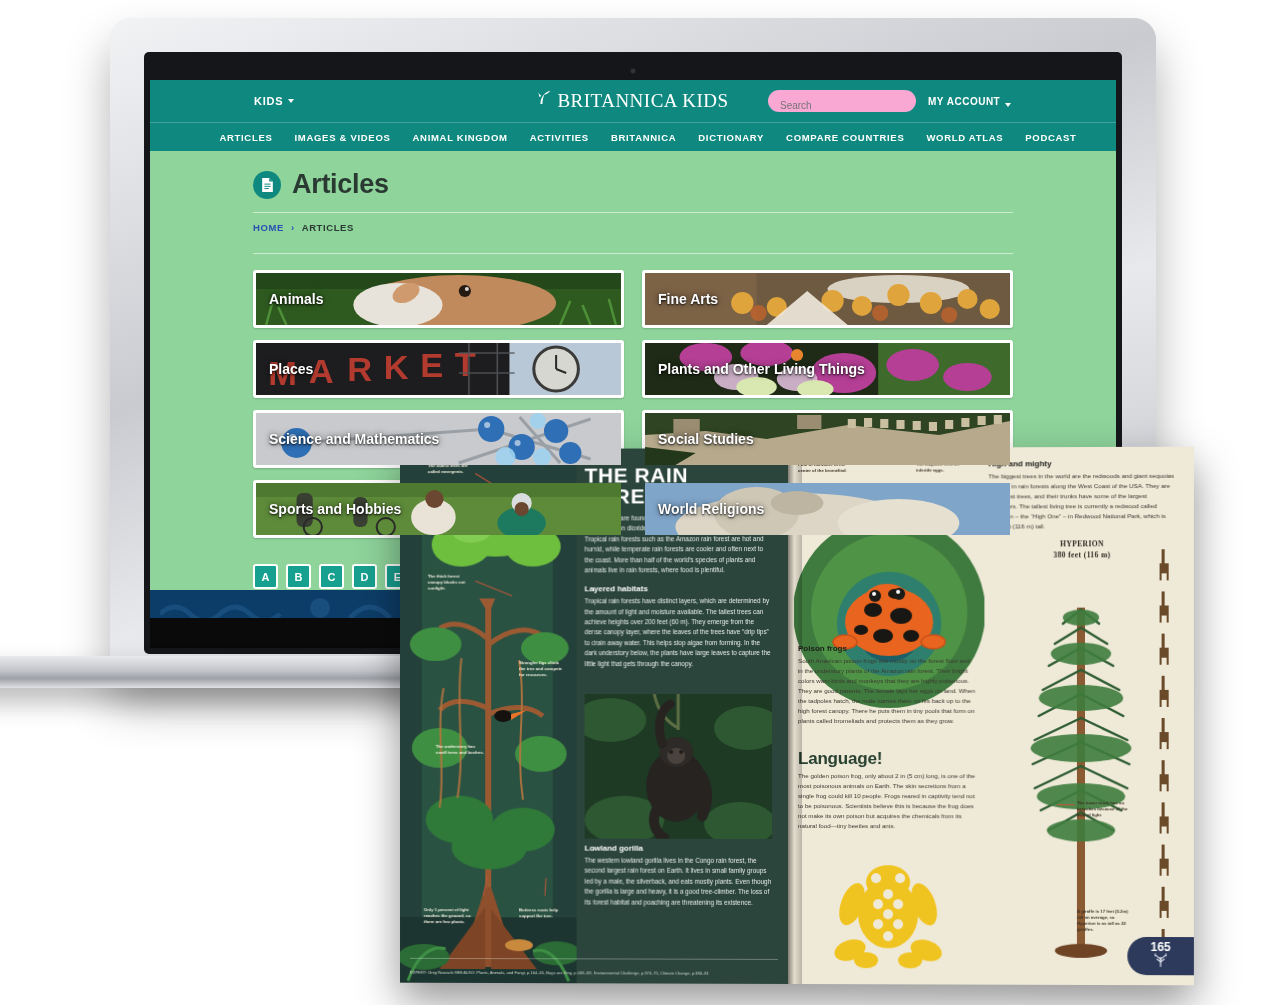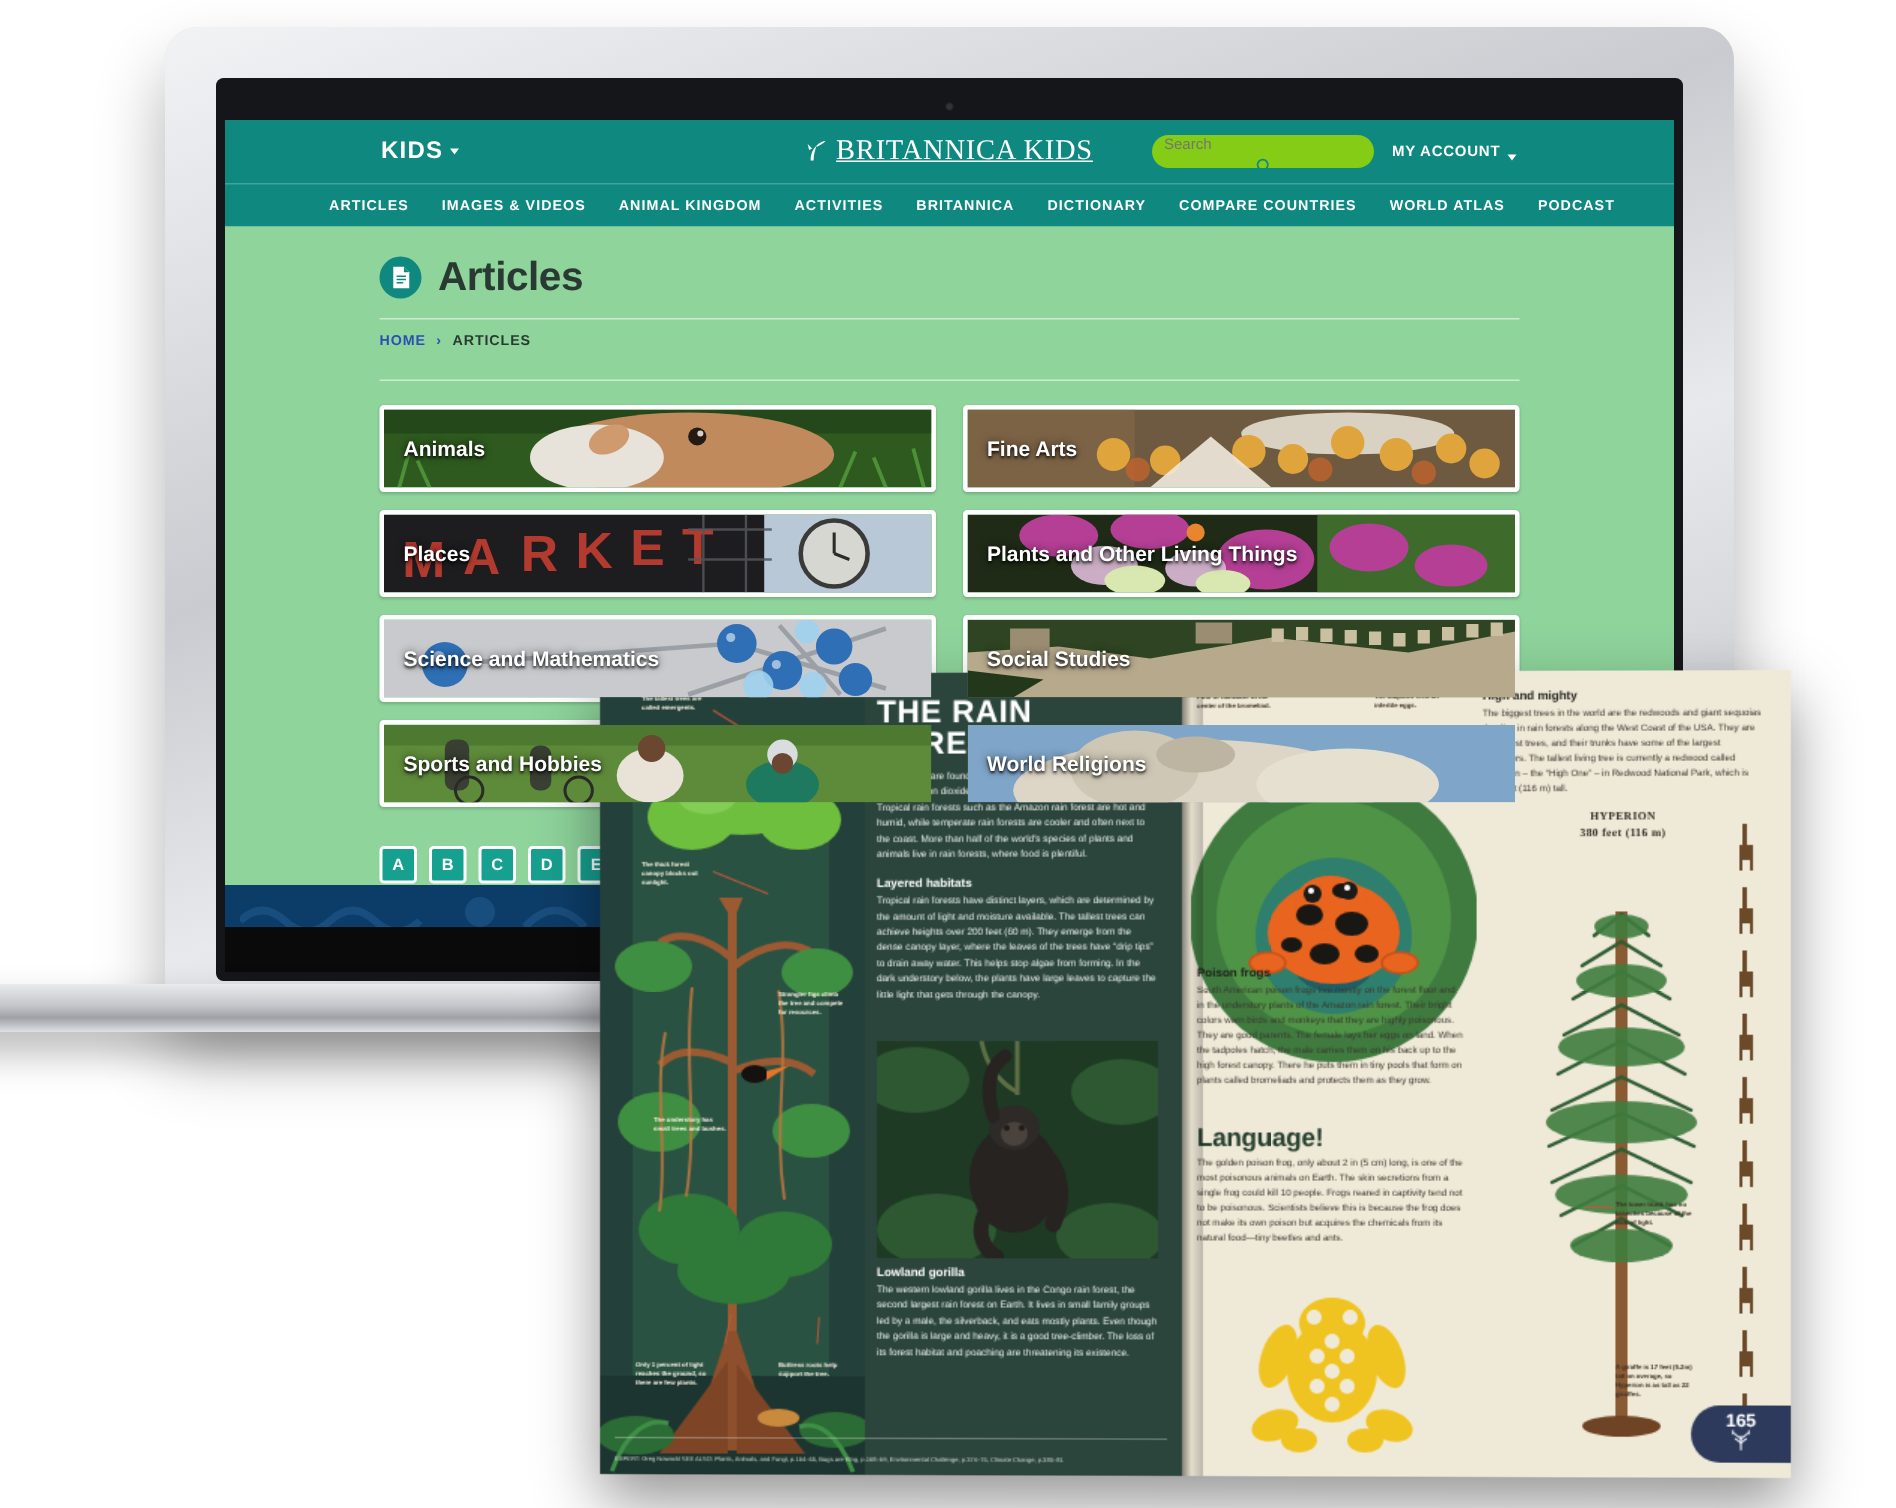--- a/index.html
+++ b/index.html
@@ -19,27 +19,27 @@
     background:#34363c;box-shadow:inset 0 0 2px #000;z-index:5;}
   .screen{position:absolute;left:6px;top:28px;right:6px;bottom:6px;background:#8ed49b;overflow:hidden;}
   .laptop-base{position:absolute;left:-100px;top:656px;width:1246px;height:32px;
     background:linear-gradient(180deg,#e9eaed 0%,#c4c6cb 45%,#9ea1a7 70%,#dfe0e4 100%);
     border-radius:4px 4px 14px 14px;box-shadow:0 14px 26px rgba(0,0,0,.28);}
   .laptop-notch{position:absolute;left:50%;top:0;margin-left:-66px;width:132px;height:9px;
     background:#b9bcc2;border-radius:0 0 9px 9px;}
 
   
   .site-top{height:42px;background:#0f897f;position:relative;display:flex;align-items:center;}
-  .kids-menu{position:absolute;left:104px;color:#fff;font-size:16px;font-weight:bold;letter-spacing:.8px;
+  .kids-menu{position:absolute;left:104px;color:#fff;font-size:11px;font-weight:bold;letter-spacing:.8px;
     display:flex;align-items:center;gap:5px;}
-  .brand{position:absolute;left:50%;transform:translateX(-50%);color:#fff;display:flex;align-items:center;gap:6px;text-decoration:underline;}
+  .brand{position:absolute;left:50%;transform:translateX(-50%);color:#fff;display:flex;align-items:flex-start;gap:6px;}
   .brand-mark{font-size:13px;line-height:1;letter-spacing:-1px;}
   .brand-text{font-family:"Liberation Serif",serif;font-size:19px;letter-spacing:.5px;white-space:nowrap;}
-  .searchbox{position:absolute;left:618px;width:148px;height:22px;background:#84cc16;border-radius:11px;
-    display:flex;align-items:center;padding:0 10px;box-sizing:border-box;flex-direction:column;}
+  .searchbox{position:absolute;left:618px;width:148px;height:22px;background:#f9a8d4;border-radius:11px;
+    display:flex;align-items:flex-end;padding:0 10px;box-sizing:border-box;}
   .searchbox input{border:0;outline:0;flex:1;font-size:10px;color:#555;font-family:"Liberation Sans",sans-serif;background:transparent;}
   .search-ico{width:11px;height:11px;flex:0 0 auto;}
   .account{position:absolute;left:778px;color:#fff;font-size:10px;font-weight:bold;letter-spacing:.5px;
     display:flex;align-items:flex-end;gap:5px;white-space:nowrap;}
   .caret{display:inline-block;width:0;height:0;border-left:3.5px solid transparent;border-right:3.5px solid transparent;border-top:4px solid #fff;}
 
   .site-nav{height:28px;background:#0f897f;border-top:1px solid rgba(255,255,255,.22);
     display:flex;align-items:center;justify-content:center;gap:22px;padding-left:30px;}
   .site-nav a{color:#fff;font-size:9.5px;font-weight:bold;letter-spacing:.7px;text-decoration:none;white-space:nowrap;}
 

